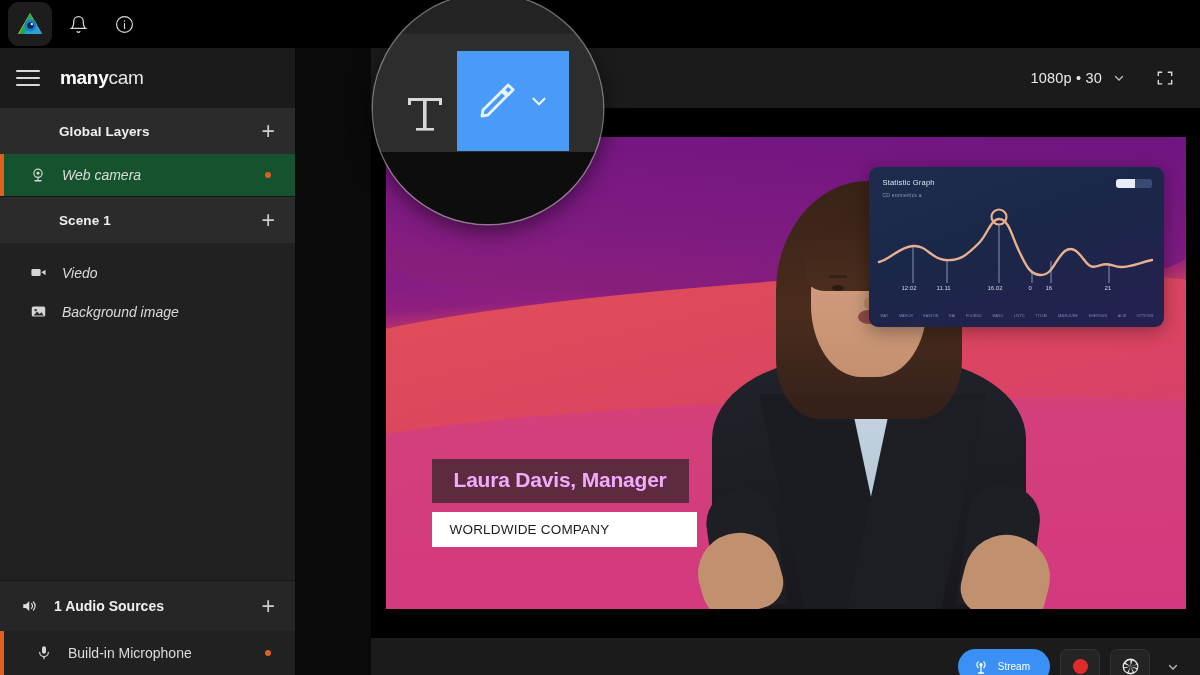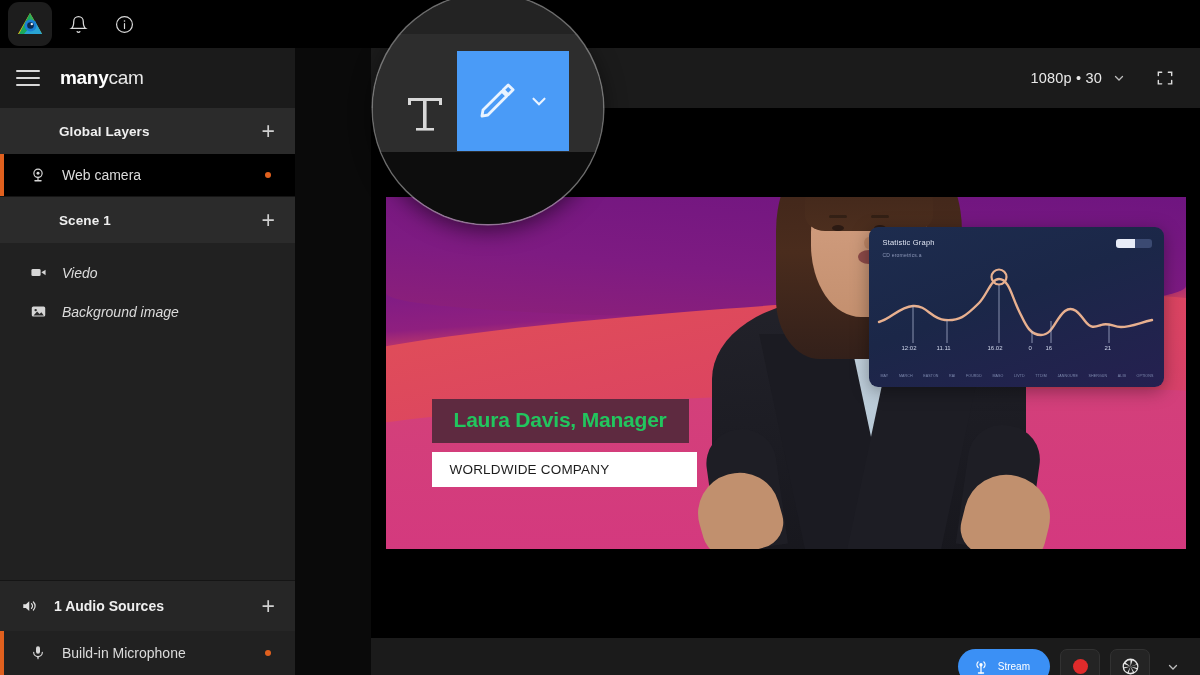--- a/index.html
+++ b/index.html
@@ -21,52 +21,52 @@
   .hamb i { display:block; height:2px; background:#d8d8d8; border-radius:2px; }
   .hamb i:nth-child(1){ width:24px; } .hamb i:nth-child(2){ width:24px; } .hamb i:nth-child(3){ width:24px; }
   .brand { font-size:19px; font-weight:700; letter-spacing:-0.3px; color:#fff; }
   .brand .lt { font-weight:400; color:#e8e8e8; }
 
   .sec-header { height:46px; display:flex; align-items:center; justify-content:space-between; padding:0 18px 0 20px; background:#2b2b2b; }
   .sec-header .lbl { font-size:13.5px; font-weight:700; color:#efefef; letter-spacing:.1px;margin-left:39px; }
   .plus { font-size:23px; line-height:1; color:#cfcfcf; font-weight:300; padding:0 2px; }
 
   .layer-row { position:relative; height:42px; display:flex; align-items:center; padding-left:28px; gap:14px; }
-  .layer-row.active { background:#000000; }
+  .layer-row.active { background:#14532d;font-style:italic; }
   .layer-row.active::before { content:""; position:absolute; left:0; top:0; bottom:0; width:4px; background:#e0601e; }
   .layer-row .ico { width:20px; height:20px; display:flex; align-items:center; justify-content:center; color:#d6d6d6; flex:0 0 20px; }
   .layer-row .nm { font-size:14px; color:#dcdcdc; }
   .layer-row .dot { position:absolute; right:24px; width:6px; height:6px; border-radius:50%; background:#e0601e; }
   .scene-block { padding-top:10px;font-style:italic; }
   .scene-block .layer-row { height:39px; }
   .divider { height:1px; background:#151515; }
   .sidebar .spacer { flex:1 1 auto; background:#212121; }
 
   .audio-sec { border-top:1px solid #151515; }
   .audio-head { height:50px; display:flex; align-items:center; justify-content:space-between; padding:0 18px 0 20px; background:#262626; }
   .audio-head .left { display:flex; align-items:center; gap:14px; }
   .audio-head .lbl { font-size:14px; font-weight:700; color:#efefef; }
-  .audio-row { position:relative; height:44px; display:flex; align-items:center; padding-left:20px; gap:14px; background:#212121; }
+  .audio-row { position:relative; height:44px; display:flex; align-items:center; padding-left:26px; gap:14px; background:#212121; }
   .audio-row::before { content:""; position:absolute; left:0; top:0; bottom:0; width:4px; background:#e0601e; }
   .audio-row .nm { font-size:14px; color:#dcdcdc; }
   .audio-row .dot { position:absolute; right:24px; width:6px; height:6px; border-radius:50%; background:#e0601e; }
 
   
   .main { position:absolute; left:371px; top:48px; width:829px; height:627px; background:#0a0a0a; }
   .toolbar { position:absolute; left:0; top:0; width:829px; height:60px; background:#1b1b1b; display:flex; align-items:center; }
   .tool-left { display:flex; align-items:center; gap:10px; padding-left:10px; }
   .tool-btn { width:42px; height:42px; border-radius:8px; display:flex; align-items:center; justify-content:center; color:#e2e2e2; }
   .tool-right { margin-left:auto; display:flex; align-items:center; gap:4px; padding-right:14px; }
   .res { font-size:14.5px; color:#e8e8e8; letter-spacing:.2px; }
   .chev { color:#bdbdbd; padding:0 6px; display:flex; align-items:center; }
   .fsbtn { width:42px; height:42px; display:flex; align-items:center; justify-content:center; margin-left:8px; }
 
   
   .preview-wrap { position:absolute; left:0; top:60px; width:829px; height:530px; background:#000; display:flex; align-items:center; justify-content:center; }
-  .preview { position:relative; width:800px; height:352px; overflow:hidden; background:#2a0a30; }
+  .preview { position:relative; width:800px; height:472px; overflow:hidden; background:#2a0a30; }
   .bg-l1 { position:absolute; inset:0; background:linear-gradient(176deg,#7a1a86 0%,#7d1b86 22%,#8f1f7f 33%,#c23a67 38%,#d9415c 50%,#d9465e 62%,#d24069 74%,#cf3b75 86%,#d23d7c 100%); }
   .bg-wave1 { position:absolute; left:-8%; top:30%; width:120%; height:60%; background:linear-gradient(170deg,#e04e58 0%,#dc4560 40%,#d33c74 100%); border-radius:60% 40% 0 0 / 18% 22% 0 0; transform:rotate(-3.2deg); }
   .bg-wave2 { position:absolute; left:-8%; top:56%; width:120%; height:50%; background:linear-gradient(180deg,#d3407a 0%,#d4387f 100%); border-radius:50% 50% 0 0 / 16% 14% 0 0; transform:rotate(-2deg); }
   .bg-top { position:absolute; left:0; top:0; width:100%; height:34%; background:linear-gradient(185deg,#6f1580 0%,#7e1b82 60%,#8d2079 100%); border-radius:0 0 55% 45% / 0 0 26% 20%; }
 
   
   .person { position:absolute; left:318px; bottom:0; width:330px; height:440px; }
   .p-body { position:absolute; left:8px; bottom:0; width:314px; height:250px; background:linear-gradient(175deg,#22222a 0%,#17171d 100%); border-radius:120px 120px 0 0 / 80px 80px 0 0; }
   .p-shirt { position:absolute; left:50%; bottom:0; transform:translateX(-50%); width:98px; height:200px; background:linear-gradient(180deg,#c3d2de 0%,#a9bdcd 100%); border-radius:40px 40px 0 0; }
   .p-lapelL { position:absolute; left:78px; bottom:0; width:90px; height:215px; background:#1b1b22; transform:skewX(12deg); border-radius:0 0 0 0; }
@@ -92,21 +92,21 @@
   .gc-sub { position:absolute; left:14px; top:25px; font-size:5px; color:#8c97b8; letter-spacing:.2px; }
   .gc-pill { position:absolute; right:12px; top:12px; width:36px; height:9px; border-radius:3px; background:#3b4a72; display:flex; }
   .gc-pill b { display:block; width:19px; height:100%; background:#e8ecf7; border-radius:3px 0 0 3px; }
   .gc-svg { position:absolute; left:0; top:0; width:295px; height:160px; }
   .gc-xl { position:absolute; font-size:6px; color:#cfd6ea; }
   .gc-foot { position:absolute; left:12px; bottom:9px; right:10px; display:flex; justify-content:space-between; }
   .gc-foot span { font-size:3.6px; color:#7f8bb0; letter-spacing:.1px; }
 
   
   .lt-name { position:absolute; left:46px; bottom:106px; background:#5e2a40; padding:9px 22px 11px 22px; }
-  .lt-name span { font-size:21px; font-weight:700; color:#22c55e; letter-spacing:-.2px; }
+  .lt-name span { font-size:21px; font-weight:700; color:#f0abfc; letter-spacing:-.2px; }
   .lt-comp { position:absolute; left:46px; bottom:62px; width:265px; background:#fff; padding:8px 0 9px 18px; }
   .lt-comp span { font-size:13.5px; font-weight:400; color:#1d1d1d; letter-spacing:.2px; }
 
   
   .ctrlbar { position:absolute; left:0; top:590px; width:829px; height:57px; background:#1b1b1b; display:flex; align-items:center; justify-content:flex-end; padding-right:14px; gap:10px; }
   .stream-btn { height:35px; padding:0 20px 0 14px; border-radius:18px; background:#3b90f5; display:flex; align-items:center; gap:8px; }
   .stream-btn span { font-size:10px; color:#fff; font-weight:400; }
   .rec-btn { width:40px; height:36px; border-radius:7px; background:#242424; border:1px solid #323232; display:flex; align-items:center; justify-content:center; }
   .rec-dot { width:15px; height:15px; border-radius:50%; background:#e02b2b; }
   .snap-btn { width:40px; height:36px; border-radius:7px; background:#242424; border:1px solid #323232; display:flex; align-items:center; justify-content:center; color:#e6e6e6; }

